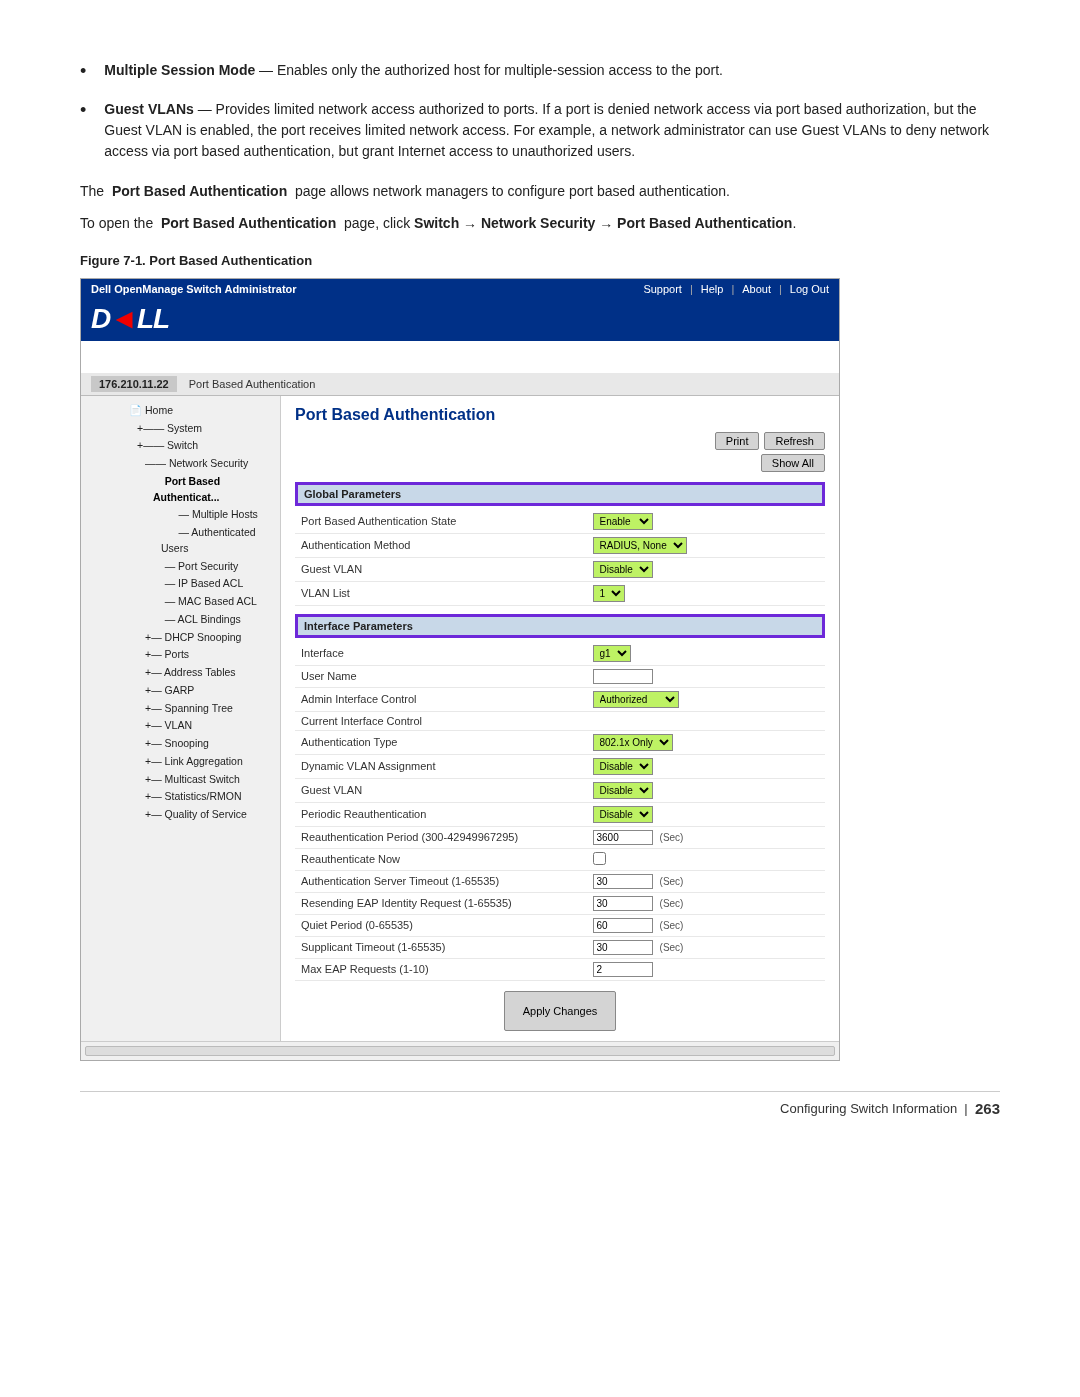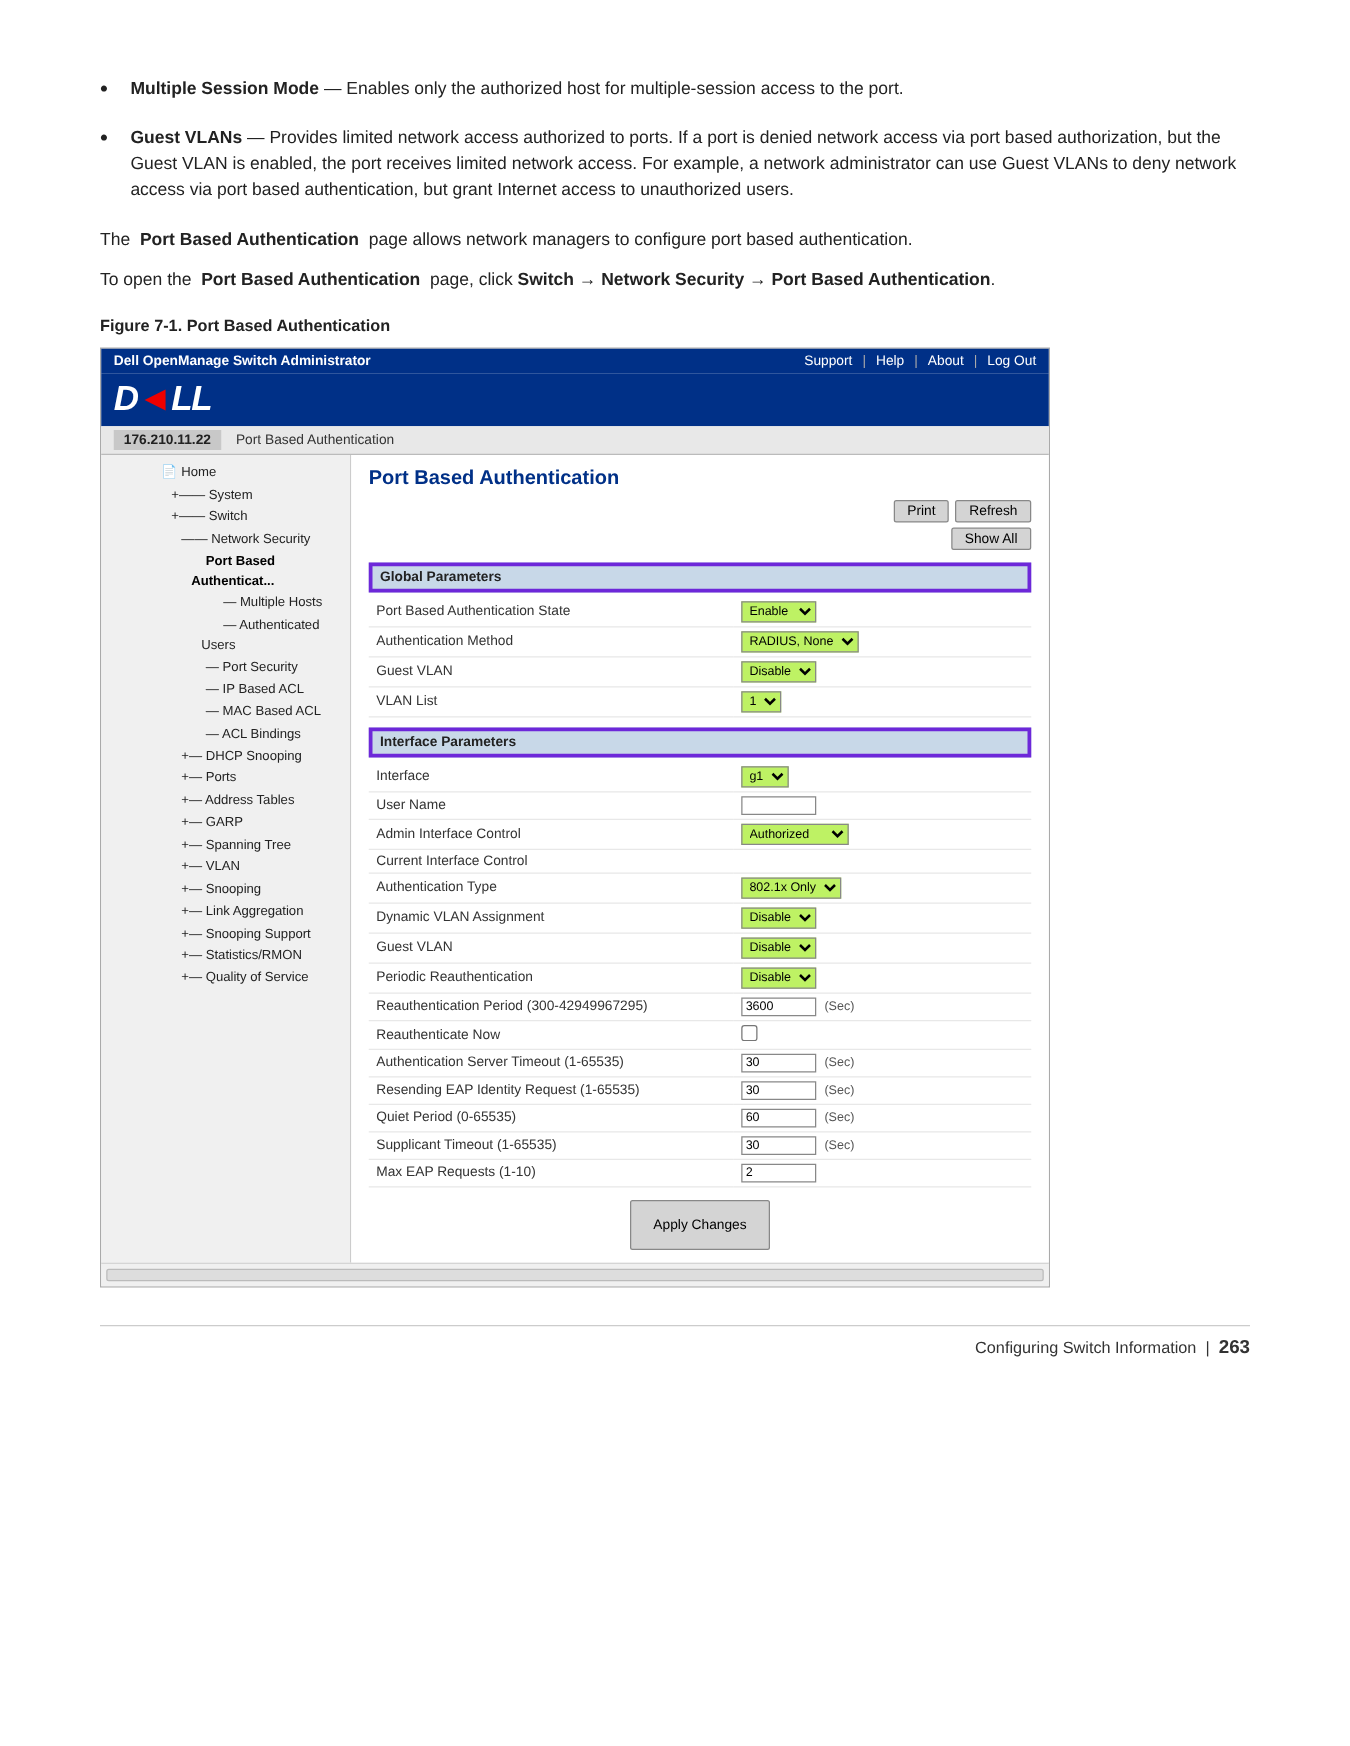--- a/index.html
+++ b/index.html
@@ -103,20 +103,21 @@
       letter-spacing: -1px;
     }
 
     .breadcrumb-bar {
       background: #e8e8e8;
       border-bottom: 1px solid #bbb;
       display: flex;
       align-items: center;
       padding: 3px 10px;
       gap: 12px;
+      margin-top: 32px;
     }
 
     .breadcrumb-ip {
       background: #c8c8c8;
       padding: 2px 8px;
       font-size: 11px;
       font-weight: bold;
     }
 
     .breadcrumb-page {
@@ -364,21 +365,21 @@
         <div class="sidebar-item indent4">&nbsp;&nbsp;&nbsp;&nbsp;— MAC Based ACL</div>
         <div class="sidebar-item indent4">&nbsp;&nbsp;&nbsp;&nbsp;— ACL Bindings</div>
         <div class="sidebar-item indent3">+— DHCP Snooping</div>
         <div class="sidebar-item indent3">+— Ports</div>
         <div class="sidebar-item indent3">+— Address Tables</div>
         <div class="sidebar-item indent3">+— GARP</div>
         <div class="sidebar-item indent3">+— Spanning Tree</div>
         <div class="sidebar-item indent3">+— VLAN</div>
         <div class="sidebar-item indent3">+— Snooping</div>
         <div class="sidebar-item indent3">+— Link Aggregation</div>
-        <div class="sidebar-item indent3">+— Snooping Support</div>
+        <div class="sidebar-item indent3">+— Multicast Switch</div>
         <div class="sidebar-item indent3">+— Statistics/RMON</div>
         <div class="sidebar-item indent3">+— Quality of Service</div>
       </div>
 
       <div class="main-content">
         <div class="main-title">Port Based Authentication</div>
 
         <div class="top-buttons">
           <button class="btn">Print</button>
           <button class="btn">Refresh</button>

